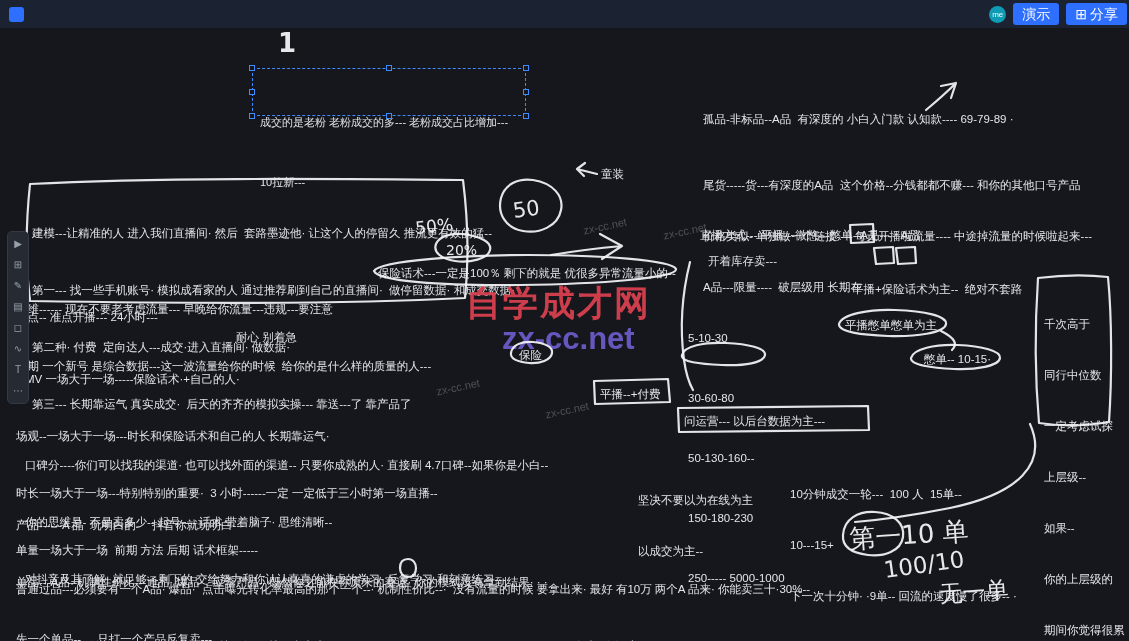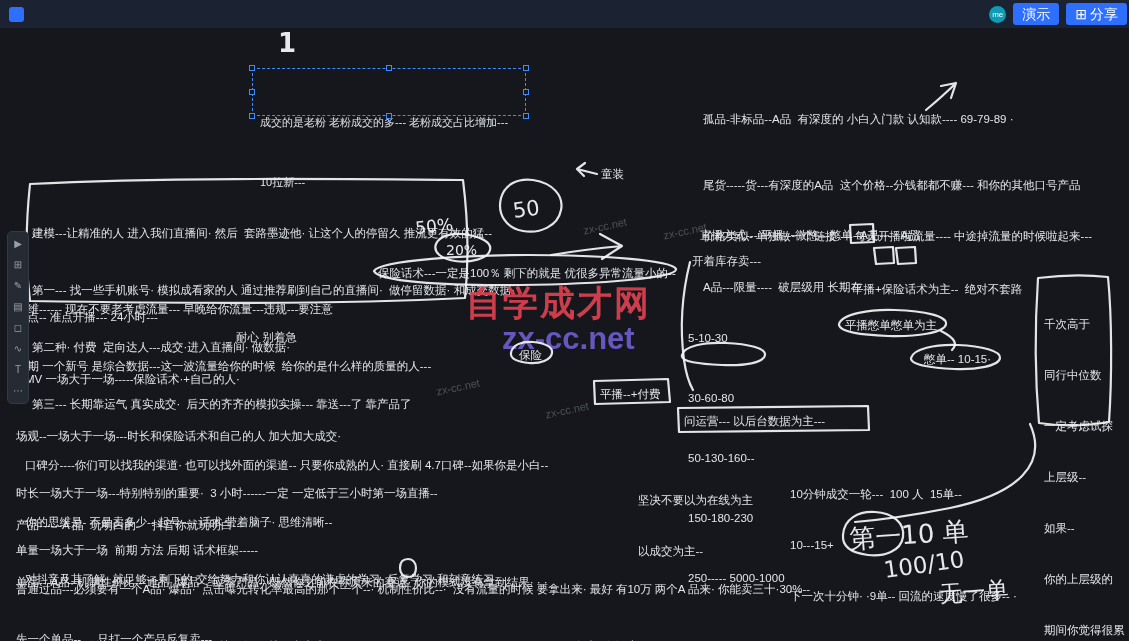--- a/index.html
+++ b/index.html
@@ -96,27 +96,27 @@
     <div>前期 一个新号 是综合数据---这一波流量给你的时候  给你的是什么样的质量的人---</div>
   </div>
 
   <div class="note" style="left:378px;top:236px">保险话术---一定是100％ 剩下的就是 优很多异常流量小的--</div>
 
   <div class="note" style="left:16px;top:280px">节点-- 准点开播--- 24小时---</div>
   <div class="note" style="left:236px;top:300px">耐心 别着急</div>
 
   <div class="note" style="left:16px;top:304px">
     <div>GMV 一场大于一场-----保险话术·+自己的人·</div>
-    <div>场观--一场大于一场---时长和保险话术和自己的人 加大加大成交·</div>
+    <div>场观--一场大于一场---时长和保险话术和自己的人 长期靠运气·</div>
     <div>时长一场大于一场---特别特别的重要·  3 小时------一定 一定低于三小时第一场直播--</div>
     <div>单量一场大于一场  前期 方法 后期 话术框架-----</div>
   </div>
 
   <div class="note" style="left:700px;top:198px">直播方式--- 平播---微憋---憋单--A品---   A品</div>
-  <div class="note" style="left:692px;top:224px">开着库存卖---</div>
+  <div class="note" style="left:708px;top:224px">开着库存卖---</div>
   <div class="note" style="left:852px;top:252px">平播+保险话术为主--  绝对不套路</div>
 
   <div class="note lh20" style="left:688px;top:260px">
     <div>5-10-30</div>
     <div>30-60-80</div>
     <div>50-130-160--</div>
     <div>150-180-230</div>
     <div>250----- 5000-1000</div>
   </div>
 

